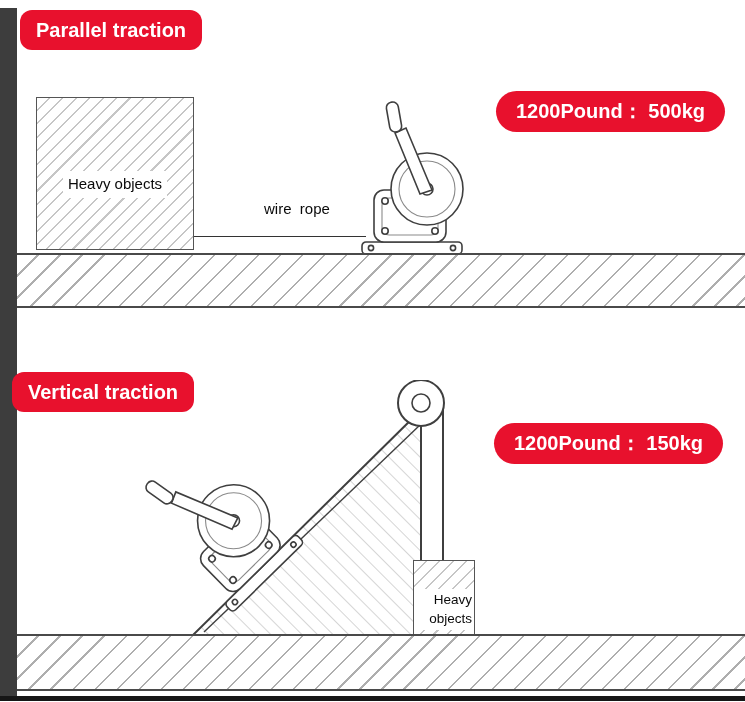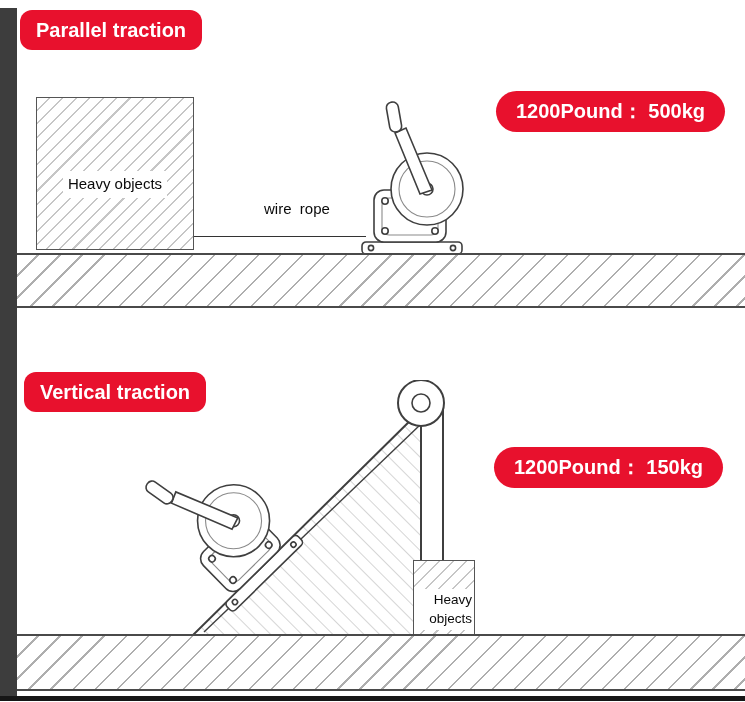--- a/index.html
+++ b/index.html
@@ -80,21 +80,21 @@
       <rect x="-24" y="-140" width="12" height="30" rx="5.5" transform="rotate(-10 -18 -125)"></rect>
     </g>
   </svg>
 
   <div class="abs pill-stack" style="left:496px; top:91px;">
     <div class="pill">1200Pound： 500kg</div>
   </div>
 
   <div class="abs ground" style="left:17px; top:253px; width:728px; height:55px;"></div>
 
-  <div class="abs title-badge" style="left:24px; top:372px;">Vertical traction</div>
+  <div class="abs title-badge" style="left:12px; top:372px;">Vertical traction</div>
 
   <svg class="abs" style="left:140px; top:380px;" width="360" height="258" viewBox="0 0 360 258">
     <defs>
       <pattern id="hatchP" width="11" height="11" patternUnits="userSpaceOnUse" patternTransform="rotate(-45)">
         <line x1="0" y1="0" x2="0" y2="11" stroke="#b9b9b9" stroke-width="1.2"></line>
       </pattern>
     </defs>
 
     <polygon points="52,256 281,256 281,30" fill="url(#hatchP)" stroke="#3f3f3f" stroke-width="2"></polygon>
     <line x1="64" y1="252" x2="281" y2="44" stroke="#3f3f3f" stroke-width="1.4"></line>
@@ -119,21 +119,21 @@
       <circle cx="15" cy="-53" r="6"></circle>
       <polygon points="8,-48 20,-52 -6,-114 -17,-109"></polygon>
       <rect x="-24" y="-140" width="12" height="30" rx="5.5" transform="rotate(-10 -18 -125)"></rect>
     </g>
   </svg>
 
   <div class="abs heavy-box small" style="left:413px; top:560px; width:62px; height:77px;">
     <span class="heavy-label">Heavy objects</span>
   </div>
 
-  <div class="abs pill-stack" style="left:494px; top:447px;">
+  <div class="abs pill-stack" style="left:494px; top:423px;">
     <div class="pill">1200Pound： 150kg</div>
   </div>
 
   <div class="abs ground" style="left:17px; top:634px; width:728px; height:57px;"></div>
 
   <div class="abs bottom-bar"></div>
 
 </div>
 
 </body></html>

